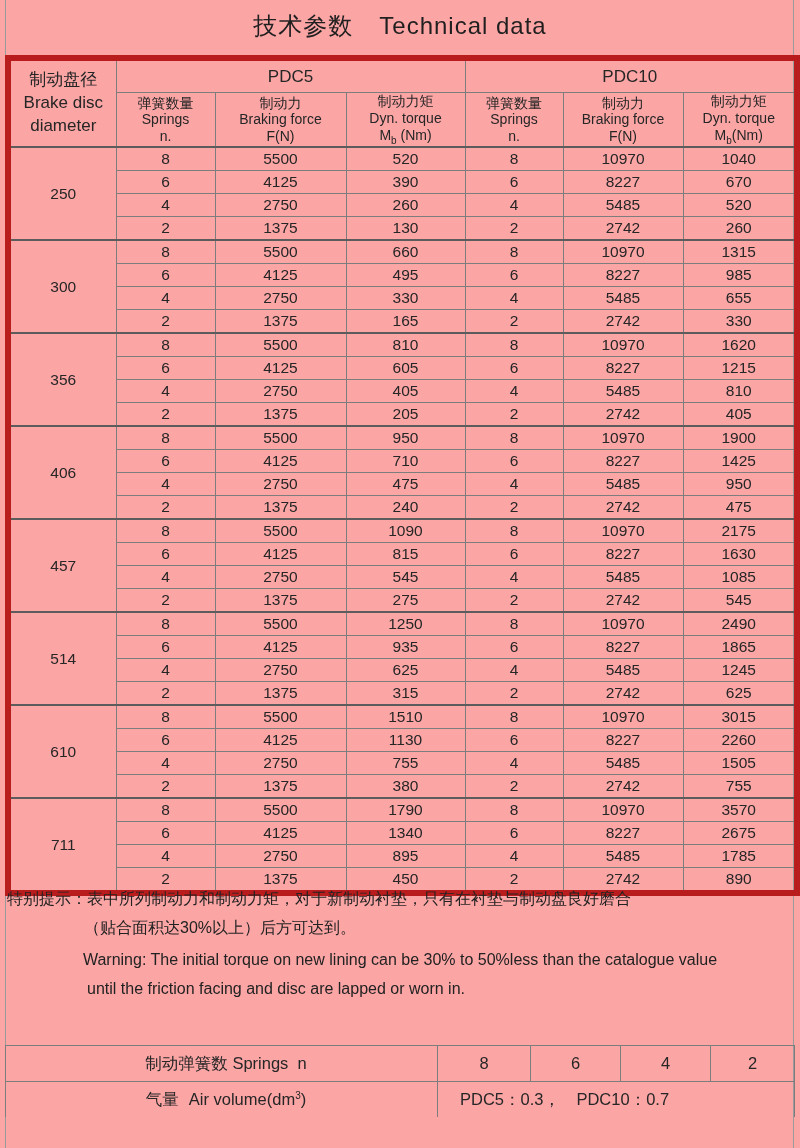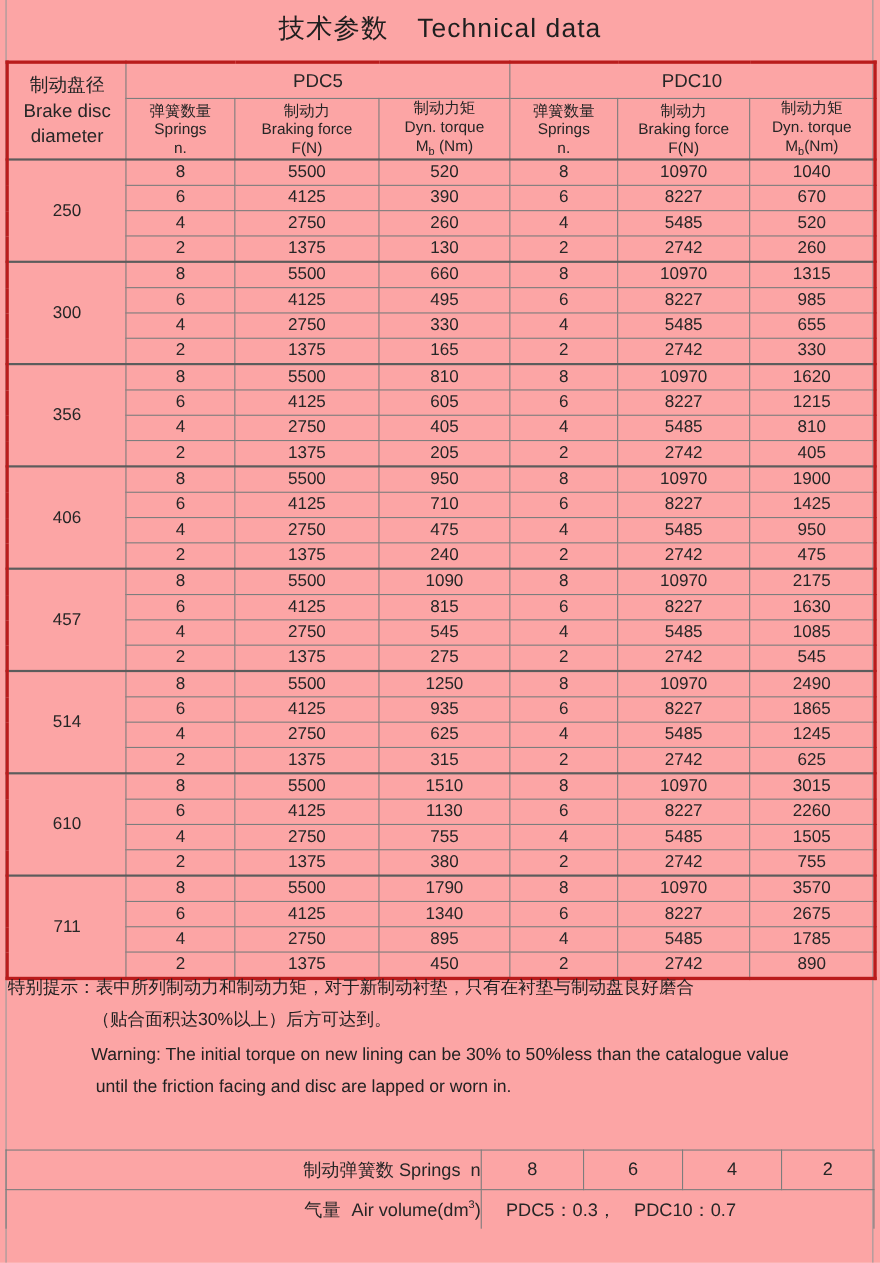--- a/index.html
+++ b/index.html
@@ -15,21 +15,21 @@
   .title {
     position:absolute; top:10px; left:0; width:100%;
     text-align:center; font-size:24px; font-weight:400; margin:0;
     letter-spacing:1px; color:#1f1f1f;
   }
   .title .gap { display:inline-block; width:26px; }
 
   table.main {
     position:absolute; left:5px; top:55px; width:789px;
     border-collapse:collapse; table-layout:fixed;
-    border:3px solid #b91c1c;
+    border:6px solid #b91c1c;
     padding-left:22px;
   }
   table.main th, table.main td {
     border:1px solid #7d7d7d; text-align:center; vertical-align:middle;
     font-weight:400; padding:0; overflow:hidden;
   }
   table.main thead tr.group-row th { height:31px; font-size:17px; }
   table.main thead tr.sub-row th  { height:51px; font-size:14px; line-height:1.2;margin-left:48px; }
   table.main thead th.disc-th { font-size:15px; line-height:1.35; }
   table.main tbody td { height:22px; font-size:15.5px; }
@@ -53,21 +53,21 @@
 
   table.air {
     position:absolute; left:5px; top:1045px; width:789px;
     border-collapse:collapse; table-layout:fixed;
     border:1px solid #7d7d7d; border-bottom:none;
   }
   table.air td {
     border:1px solid #7d7d7d; height:35px; font-size:16.5px;
     text-align:center; vertical-align:middle; padding:0;
   }
-  table.air td.lbl { text-align:right; padding-left:9px; }
+  table.air td.lbl { text-align:center; padding-left:9px; }
   table.air tr.last td { border-bottom:none; }
   table.air td.vol-val { text-align:left; padding-left:22px; }
   .sp { display:inline-block; width:10px; }
 </style>
 </head>
 <body>
 
 <div class="page">
   <div class="vline left"></div>
   <div class="vline right"></div>

